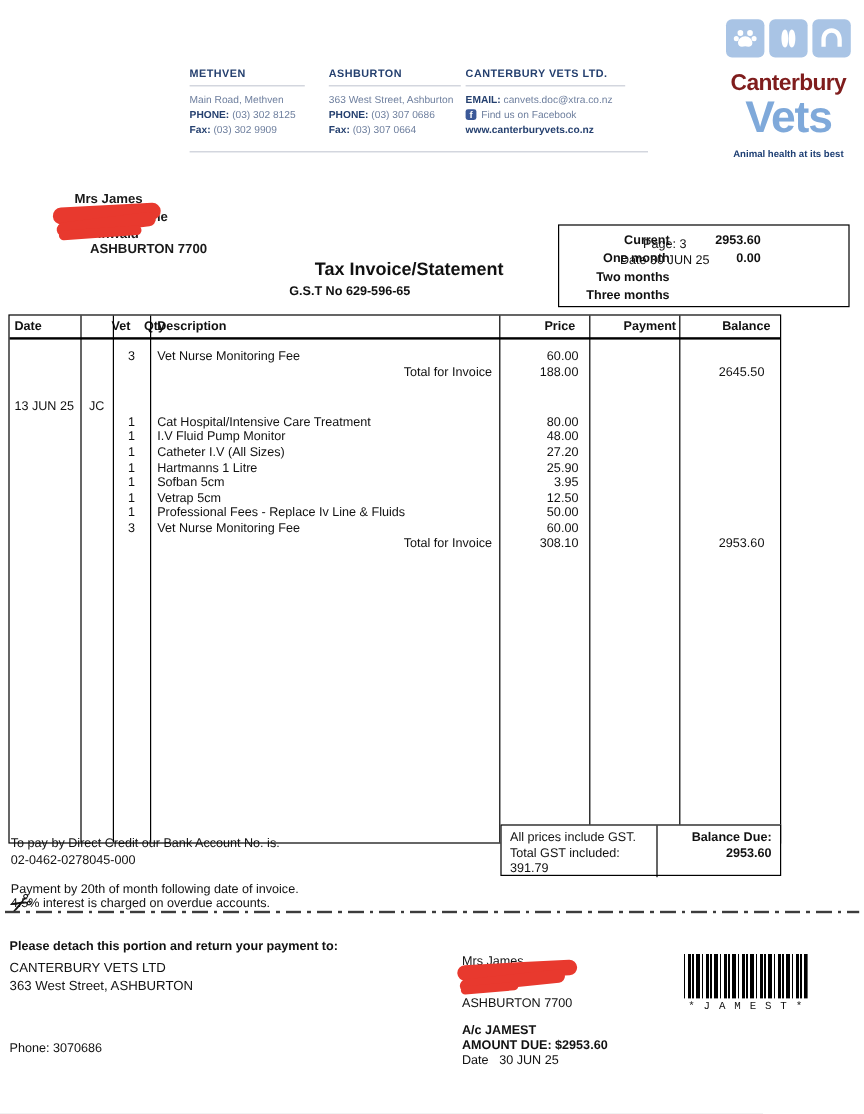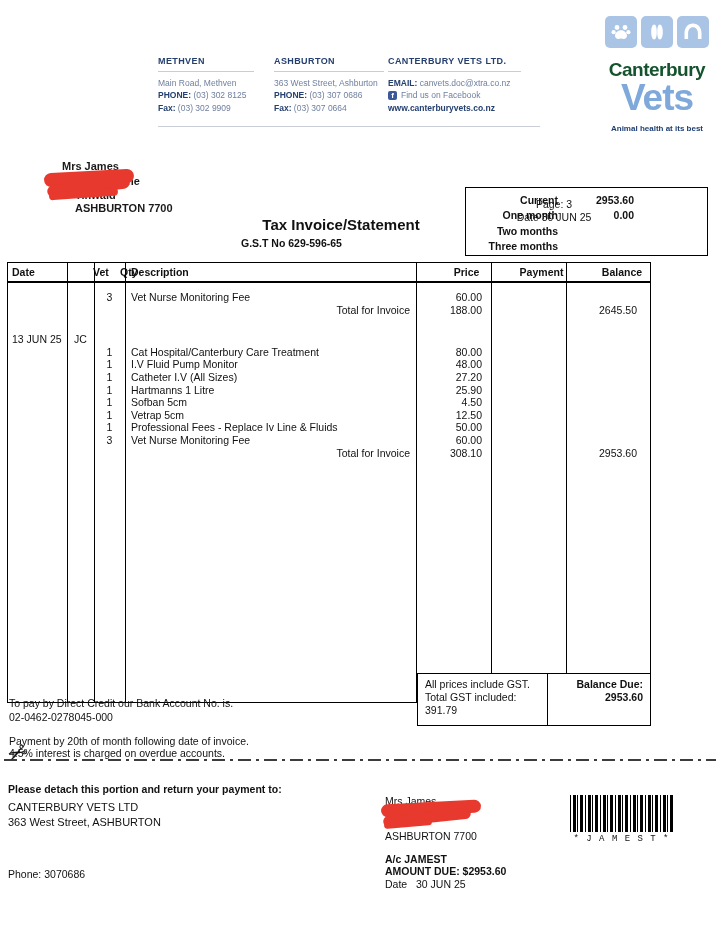--- a/index.html
+++ b/index.html
@@ -19,21 +19,21 @@
              font-size:8px; font-weight:bold; line-height:9px; text-align:center; display:inline-block; }
   .website { font-weight:bold; color:#25406f; }
   .header-rule { position:absolute; left:158px; top:126px; width:382px; height:1px; background:#c9cdd6; }
 
   
   .logo { position:absolute; left:601px; top:16px; width:112px; text-align:center; }
   .logo-icons { display:flex; gap:4px; justify-content:center; }
   .logo-sq { width:32px; height:32px; background:#a9c4e5; border-radius:5px;
              display:flex; align-items:center; justify-content:center; }
   .logo-sq svg { width:24px; height:24px; fill:#fff; }
-  .logo-canterbury { margin-top:11px; font-size:19px; font-weight:bold; color:#14532d; letter-spacing:-0.5px; }
+  .logo-canterbury { margin-top:11px; font-size:19px; font-weight:bold; color:#7f1d1d; letter-spacing:-0.5px; }
   .logo-vets { font-size:37px; font-weight:bold; color:#7fa9da; line-height:34px; letter-spacing:-1px; }
   .logo-tagline { margin-top:9px; font-size:8px; font-weight:bold; color:#1d3e73; white-space:nowrap; }
 
   
   .cust-line { position:absolute; font-size:11px; font-weight:bold; color:#1a1a1a; white-space:nowrap; }
   .scribble { position:absolute; background:#e8392e; border-radius:9px; }
   .title-main { position:absolute; left:241px; top:216px; width:200px; text-align:center;
                 font-size:15px; font-weight:bold; }
   .title-gst  { position:absolute; left:241px; top:237px; width:200px; text-align:left;
                 font-size:10.5px; font-weight:bold; }
@@ -56,21 +56,21 @@
   .tbl-body { position:absolute; top:28px; left:0; right:0; }
   .trow { height:12.6px; line-height:12.6px; white-space:nowrap; }
   .trow.spacer { height:17px; }
   .c-date { padding-left:4px; } .c-vet { text-align:center; } .c-qty { text-align:center; }
   .c-desc { padding-left:6px; } .c-desc.total { text-align:right; padding-right:6px; padding-left:0; }
   .c-price { text-align:right; padding-right:9px; }
   .c-bal { text-align:right; padding-right:15px; }
 
   
   .foot-line { position:absolute; font-size:10.5px; white-space:nowrap; }
-  .gst-box { position:absolute; left:417px; top:673px; width:234px; height:53px; border:1.5px solid #000;
+  .gst-box { position:absolute; left:417px; top:687px; width:234px; height:43px; border:1.5px solid #000;
              display:grid; grid-template-columns:129px 105px; font-size:10.5px; background:#fff; }
   .gst-left { padding:4px 0 0 7px; line-height:13px; }
   .gst-right { border-left:1.5px solid #000; padding:4px 9px 0 0; text-align:right; font-weight:bold; line-height:13px; }
 
   
   .tear { position:absolute; left:4px; top:759px; width:712px; height:2px;
           background:repeating-linear-gradient(90deg,#3c3c3c 0 13px,transparent 13px 18px,#3c3c3c 18px 21px,transparent 21px 26px); }
   .scissors { position:absolute; left:8px; top:740px; font-size:23px; color:#111;
               transform:scaleX(-1) rotate(28deg); }
 
@@ -225,21 +225,21 @@
           <div class="c-vet">JC</div>
           <div class="c-qty"></div>
           <div class="c-price"></div>
           <div class="c-pay"></div>
           <div class="c-bal"></div>
         </div>
         <div class="trow grid7">
           <div class="c-date"></div>
           <div class="c-vet"></div>
           <div class="c-qty">1</div>
-          <div class="c-desc">Cat Hospital/Canterbury Care Treatment</div>
+          <div class="c-desc">Cat Hospital/Intensive Care Treatment</div>
           <div class="c-price">80.00</div>
           <div class="c-pay"></div>
           <div class="c-bal"></div>
         </div>
         <div class="trow grid7">
           <div class="c-date"></div>
           <div class="c-vet"></div>
           <div class="c-qty">1</div>
           <div class="c-desc">I.V Fluid Pump Monitor</div>
           <div class="c-price">48.00</div>
@@ -262,21 +262,21 @@
           <div class="c-desc">Hartmanns 1 Litre</div>
           <div class="c-price">25.90</div>
           <div class="c-pay"></div>
           <div class="c-bal"></div>
         </div>
         <div class="trow grid7">
           <div class="c-date"></div>
           <div class="c-vet"></div>
           <div class="c-qty">1</div>
           <div class="c-desc">Sofban 5cm</div>
-          <div class="c-price">4.50</div>
+          <div class="c-price">3.95</div>
           <div class="c-pay"></div>
           <div class="c-bal"></div>
         </div>
         <div class="trow grid7">
           <div class="c-date"></div>
           <div class="c-vet"></div>
           <div class="c-qty">1</div>
           <div class="c-desc">Vetrap 5cm</div>
           <div class="c-price">12.50</div>
           <div class="c-pay"></div>

